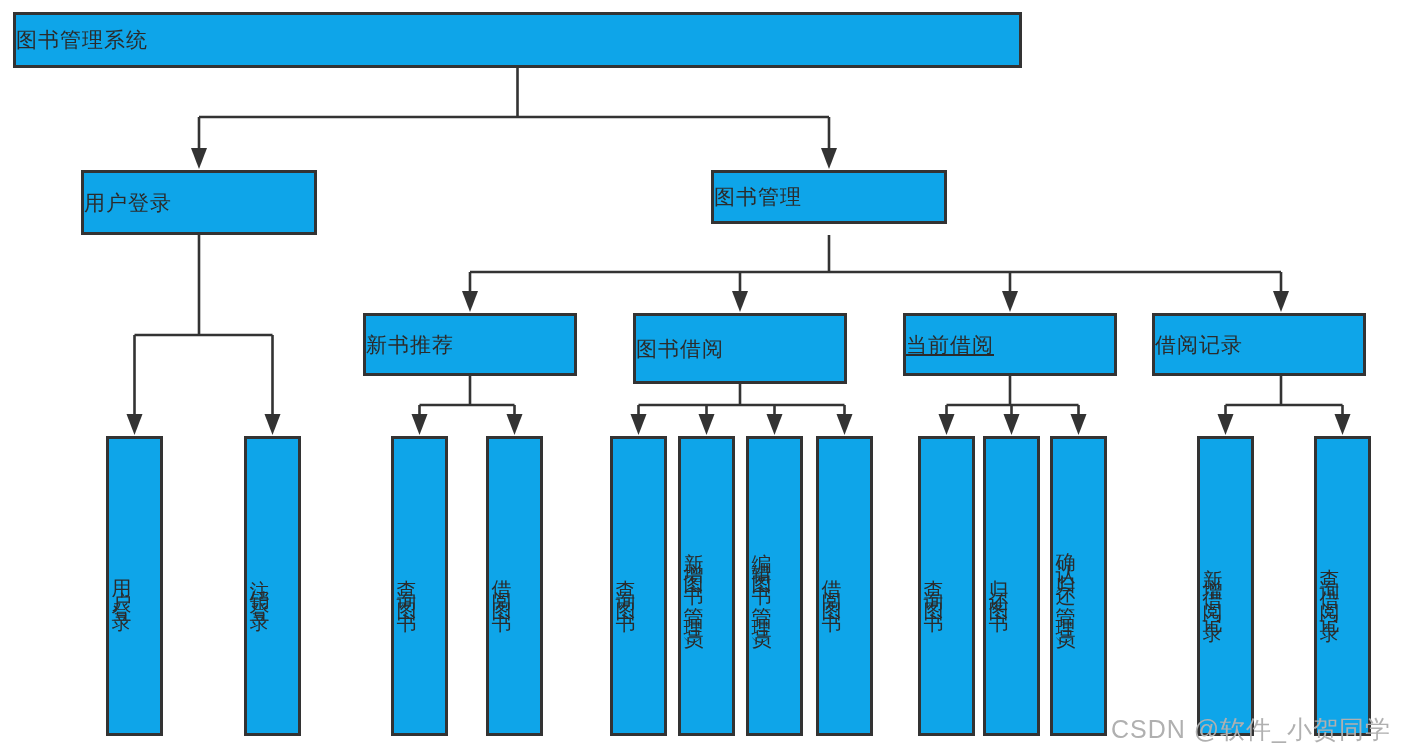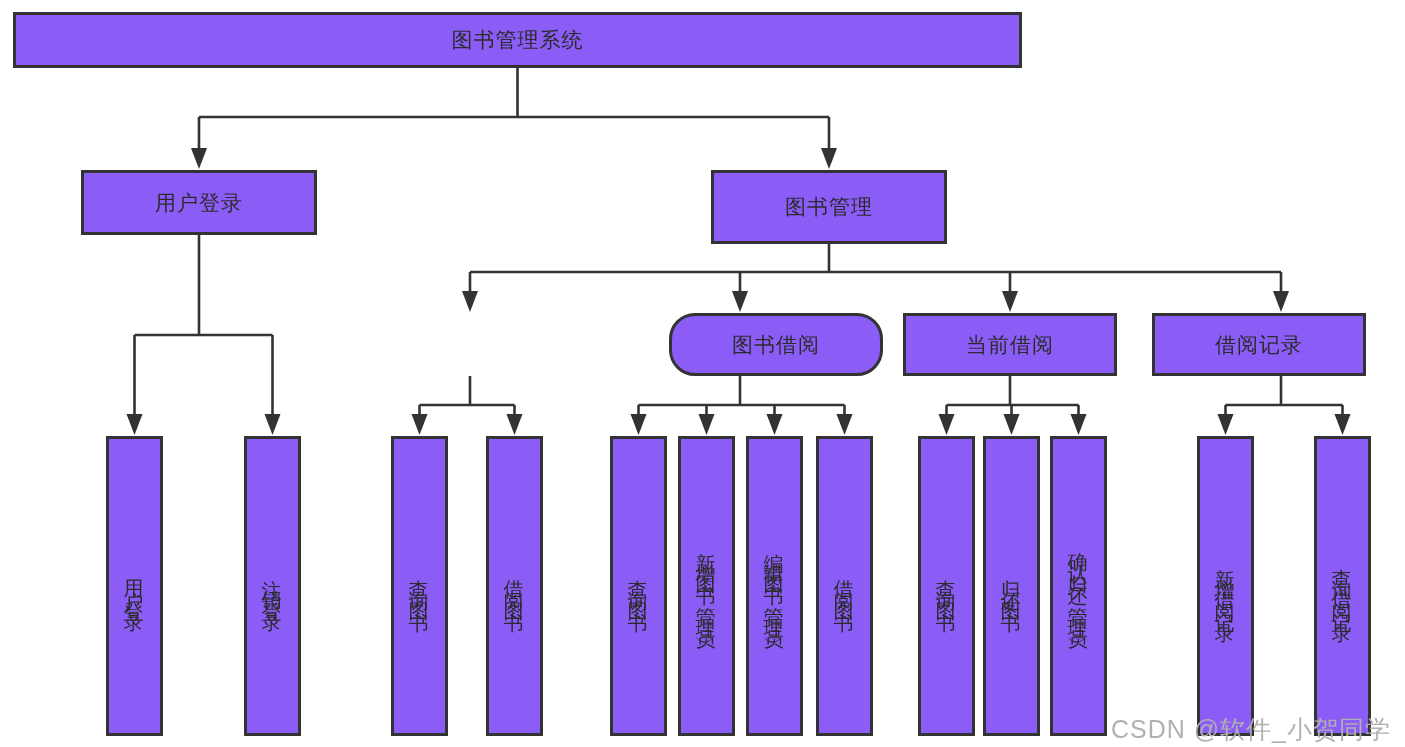--- a/index.html
+++ b/index.html
@@ -13,22 +13,22 @@
     width:1405px;height:747px;overflow:hidden;
     font-family:"Liberation Sans",sans-serif;
     color:var(--text);
   }
   #diagram{position:relative;width:1405px;height:747px;background:var(--bg);}
   #wires{position:absolute;left:0;top:0;width:1405px;height:747px;}
   .node{
     position:absolute;
     box-sizing:border-box;
     border:3px solid var(--line);
-    background:#8b5cf6;
-    display:flex;align-items:center;justify-content:center;
+    background:#0ea5e9;
+    display:flex;align-items:center;
     font-size:21px;
     letter-spacing:1px;
     color:var(--text);
   }
   .node .lbl{white-space:nowrap;}
   .leaf{
     font-size:20px;
   }
   .leaf .lbl{
     writing-mode:vertical-rl;
@@ -73,28 +73,31 @@
       <polygon points="1334.5,414 1350.5,414 1342.5,435" fill="#333333"></polygon>
     </svg>
 
   <div class="node" id="node-root" style="left:13px;top:12px;width:1009px;height:56px;">
     <span class="lbl">图书管理系统</span>
   </div>
 
   <div class="node" id="node-l2-0" style="left:81px;top:170px;width:236px;height:65px;">
     <span class="lbl">用户登录</span>
   </div>
-  <div class="node" id="node-l2-1" style="left:711px;top:170px;width:236px;height:74px;">
+  <div class="node" id="node-l2-1" style="left:711px;top:170px;width:236px;height:54px;">
     <span class="lbl">图书管理</span>
   </div>
 
-  <div class="node" id="node-l3-1" style="left:669px;top:313px;width:214px;height:63px;border-radius:26px;">
+  <div class="node" id="node-l3-0" style="left:363px;top:313px;width:214px;height:63px;">
+    <span class="lbl">新书推荐</span>
+  </div>
+  <div class="node" id="node-l3-1" style="left:633px;top:313px;width:214px;height:71px;">
     <span class="lbl">图书借阅</span>
   </div>
-  <div class="node" id="node-l3-2" style="left:903px;top:313px;width:214px;height:63px;">
+  <div class="node" id="node-l3-2" style="left:903px;top:313px;width:214px;height:63px;text-decoration:underline;">
     <span class="lbl">当前借阅</span>
   </div>
   <div class="node" id="node-l3-3" style="left:1152px;top:313px;width:214px;height:63px;">
     <span class="lbl">借阅记录</span>
   </div>
 
   <div class="node leaf" id="node-u-0" style="left:106px;top:436px;width:57px;height:300px;">
     <span class="lbl">用户登录</span>
   </div>
   <div class="node leaf" id="node-u-1" style="left:244px;top:436px;width:57px;height:300px;">

